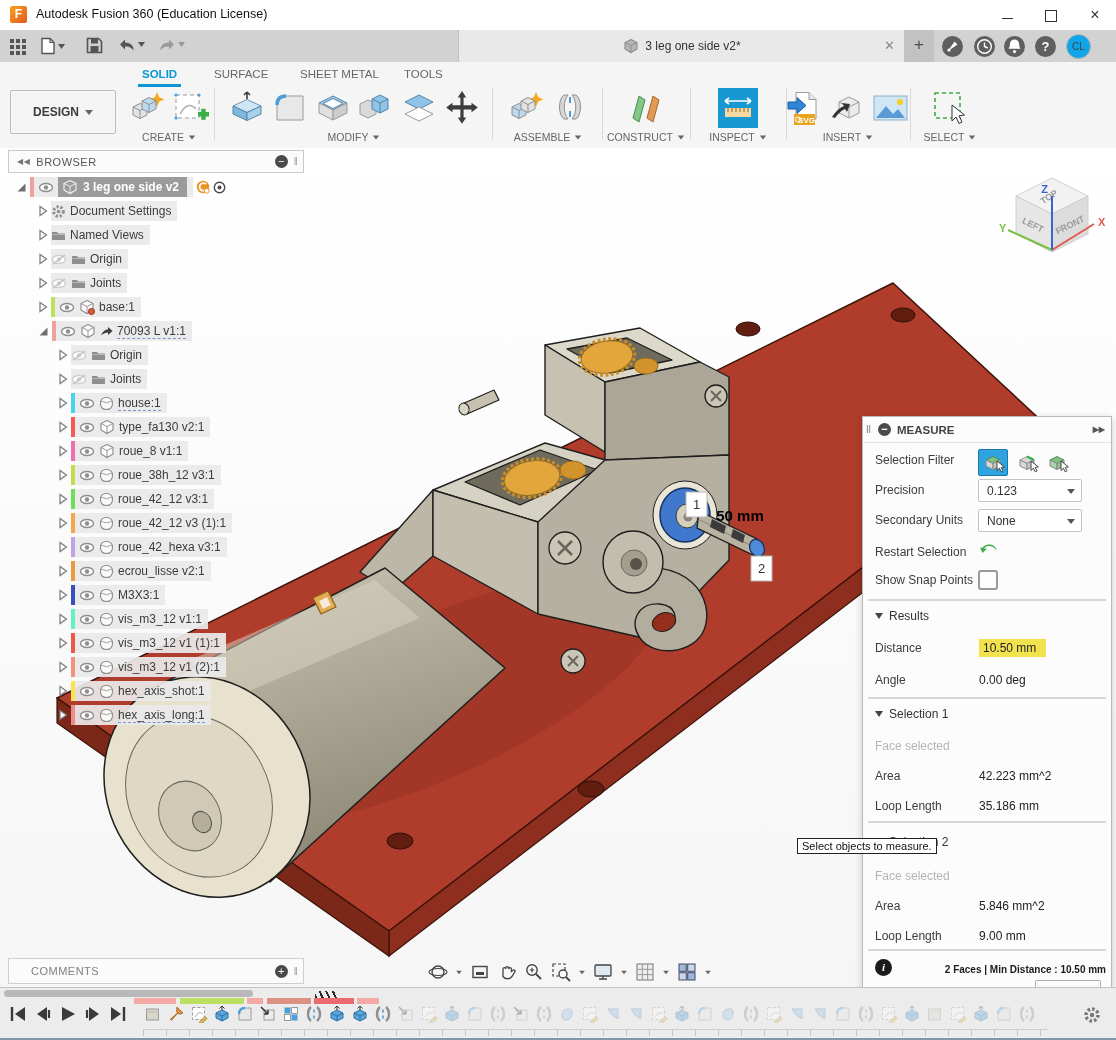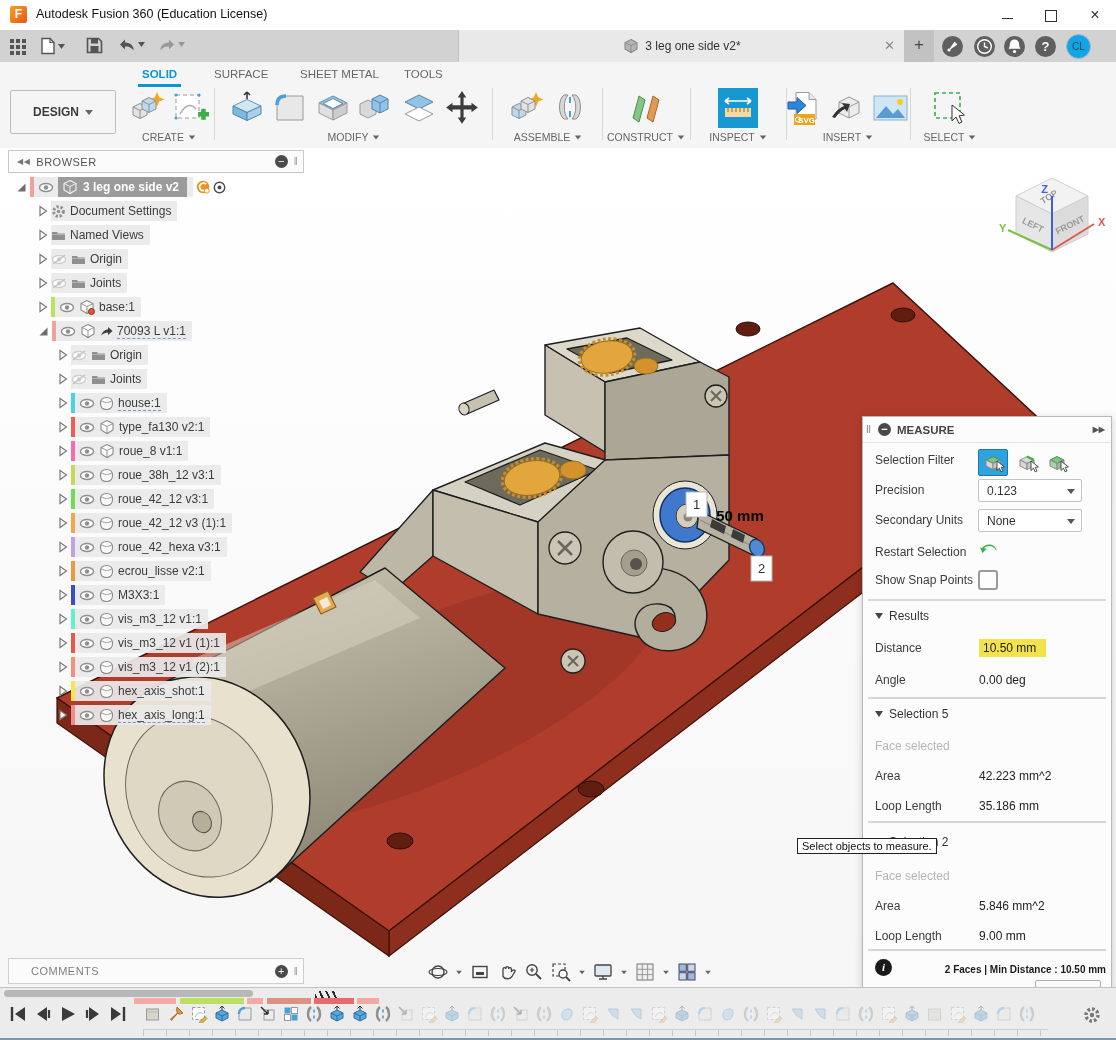--- a/index.html
+++ b/index.html
@@ -1089,21 +1089,21 @@
         <span class="m-lab">Distance</span>
         <span class="m-val"><span class="hl">10.50 mm</span></span>
       </div>
       <div class="m-row" style="top:252px;">
         <span class="m-lab">Angle</span>
         <span class="m-val">0.00 deg</span>
       </div>
       <div class="m-div" style="top:280px;"></div>
       <div class="m-hdr" style="top:290px;">
           <span class="tri-down"></span>
-          <span>Selection 5</span>
+          <span>Selection 1</span>
         </div>
       <div class="m-row" style="top:318px;">
           <span class="m-lab dim">Face selected</span>
         </div>
       <div class="m-row" style="top:348px;">
         <span class="m-lab">Area</span>
         <span class="m-val">42.223 mm^2</span>
       </div>
       <div class="m-row" style="top:378px;">
         <span class="m-lab">Loop Length</span>

